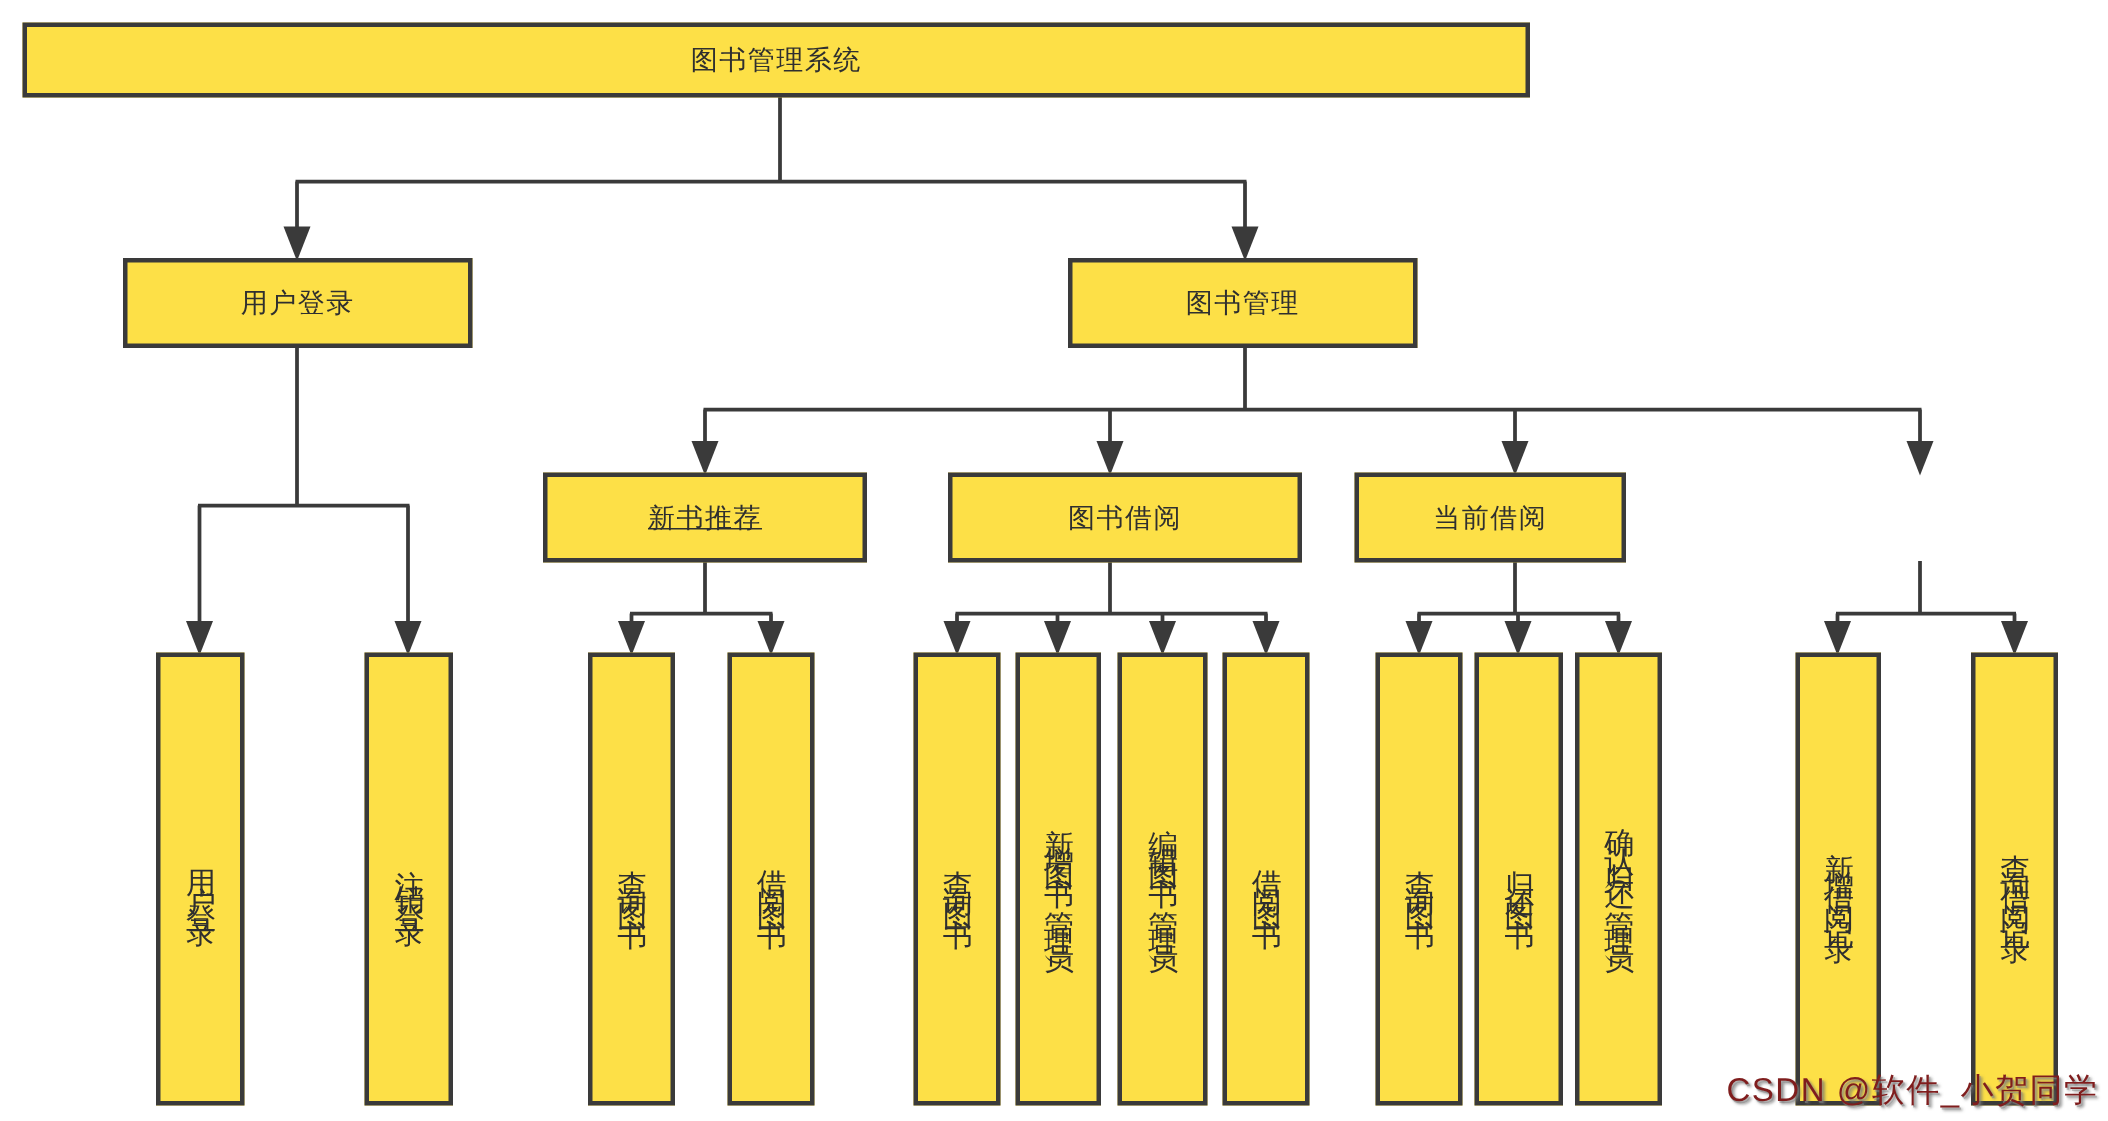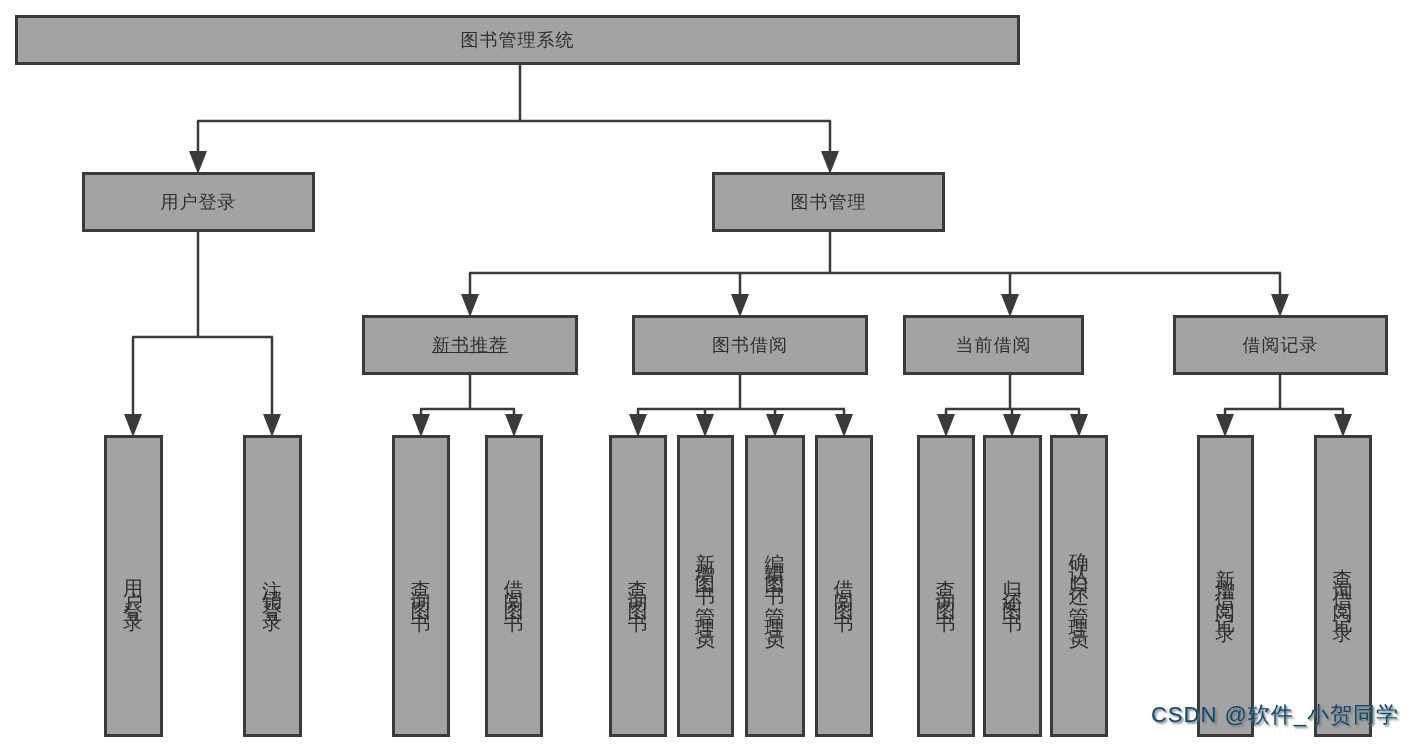--- a/index.html
+++ b/index.html
@@ -13,45 +13,45 @@
     overflow: hidden;
   }
   .connectors {
     position: absolute;
     left: 0; top: 0;
     width: 1405px; height: 747px;
     z-index: 1;
   }
   .node {
     position: absolute;
-    background: #a3a3a3;
+    background: #fde047;
     border: 3px solid #3a3a3a;
     display: flex;
     align-items: center;
     justify-content: center;
     color: #2f2f2f;
     z-index: 2;
   }
   .node.h { font-size: 18px; letter-spacing: 1px; }
   .node.root { font-size: 18px; letter-spacing: 1px; }
   .node.leaf {
     writing-mode: vertical-rl;
     text-orientation: mixed;
     font-size: 20px;
     letter-spacing: 11px;
     line-height: 1;
     text-align: center;
   }
   .watermark {
     position: absolute;
     right: 6px;
-    bottom: 17px;
+    bottom: 5px;
     z-index: 3;
     font-size: 22px;
-    color: #0c4a6e;
+    color: #7f1d1d;
     text-shadow: 2px 2px 2px rgba(110,110,110,0.75), 1px 1px 0 rgba(150,150,150,0.55);
     letter-spacing: 1px;
     white-space: nowrap;
   }
 </style>
 </head>
 <body>
 
 <div class="canvas">
 
@@ -92,21 +92,20 @@
   </svg>
 
   <div class="node root" style="left:15px; top:15px; width:1005px; height:50px;">图书管理系统</div>
 
   <div class="node h" style="left:82px; top:172px; width:233px; height:60px;">用户登录</div>
   <div class="node h" style="left:712px; top:172px; width:233px; height:60px;">图书管理</div>
 
   <div class="node h" style="left:362px; top:315px; width:216px; height:60px;text-decoration:underline;">新书推荐</div>
   <div class="node h" style="left:632px; top:315px; width:236px; height:60px;">图书借阅</div>
   <div class="node h" style="left:903px; top:315px; width:181px; height:60px;">当前借阅</div>
-  <div class="node h" style="left:1173px; top:315px; width:215px; height:60px;">借阅记录</div>
 
   <div class="node leaf" style="left:104px; top:435px; width:59px; height:302px;">用户登录</div>
   <div class="node leaf" style="left:243px; top:435px; width:59px; height:302px;">注销登录</div>
 
   <div class="node leaf" style="left:392px; top:435px; width:58px; height:302px;">查询图书</div>
   <div class="node leaf" style="left:485px; top:435px; width:58px; height:302px;">借阅图书</div>
 
   <div class="node leaf" style="left:609px; top:435px; width:58px; height:302px;">查询图书</div>
   <div class="node leaf" style="left:677px; top:435px; width:57px; height:302px;">新增图书（管理员）</div>
   <div class="node leaf" style="left:745px; top:435px; width:60px; height:302px;">编辑图书（管理员）</div>

